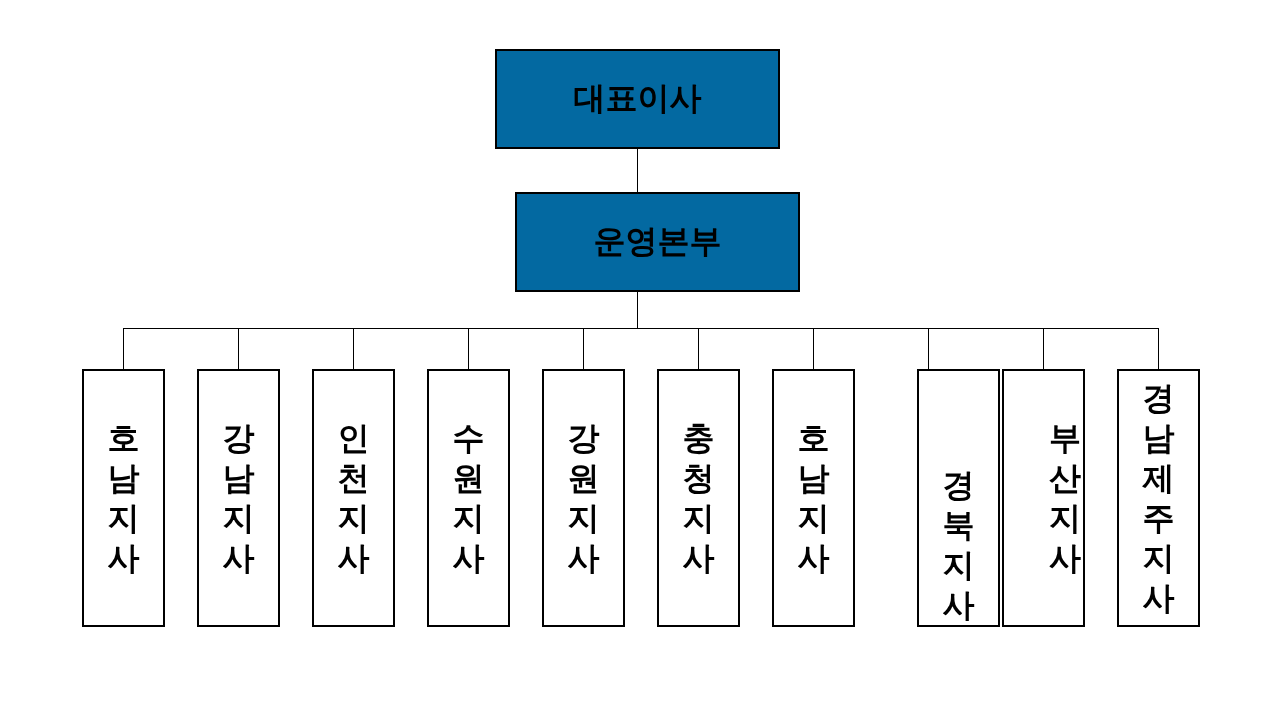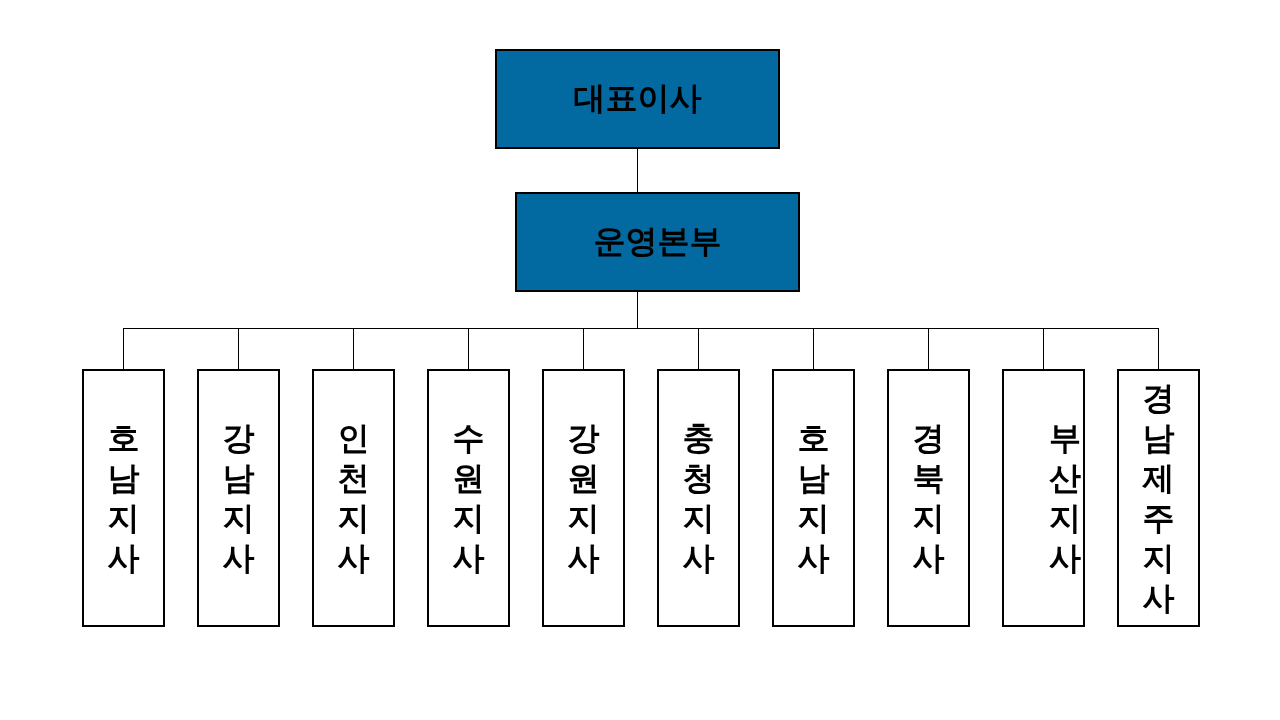--- a/index.html
+++ b/index.html
@@ -100,21 +100,21 @@
   </div>
   <div class="bnode" style="left:542px;">
     <span class="blabel">강원지사</span>
   </div>
   <div class="bnode" style="left:657px;">
     <span class="blabel">충청지사</span>
   </div>
   <div class="bnode" style="left:772px;">
     <span class="blabel">호남지사</span>
   </div>
-  <div class="bnode" style="left:887px;">
+  <div class="bnode" style="left:917px;align-items:flex-end;">
     <span class="blabel">경북지사</span>
   </div>
   <div class="bnode" style="left:1002px;justify-content:flex-end;">
     <span class="blabel">부산지사</span>
   </div>
   <div class="bnode" style="left:1117px;">
     <span class="blabel">경남제주지사</span>
   </div>
 
 </div>

